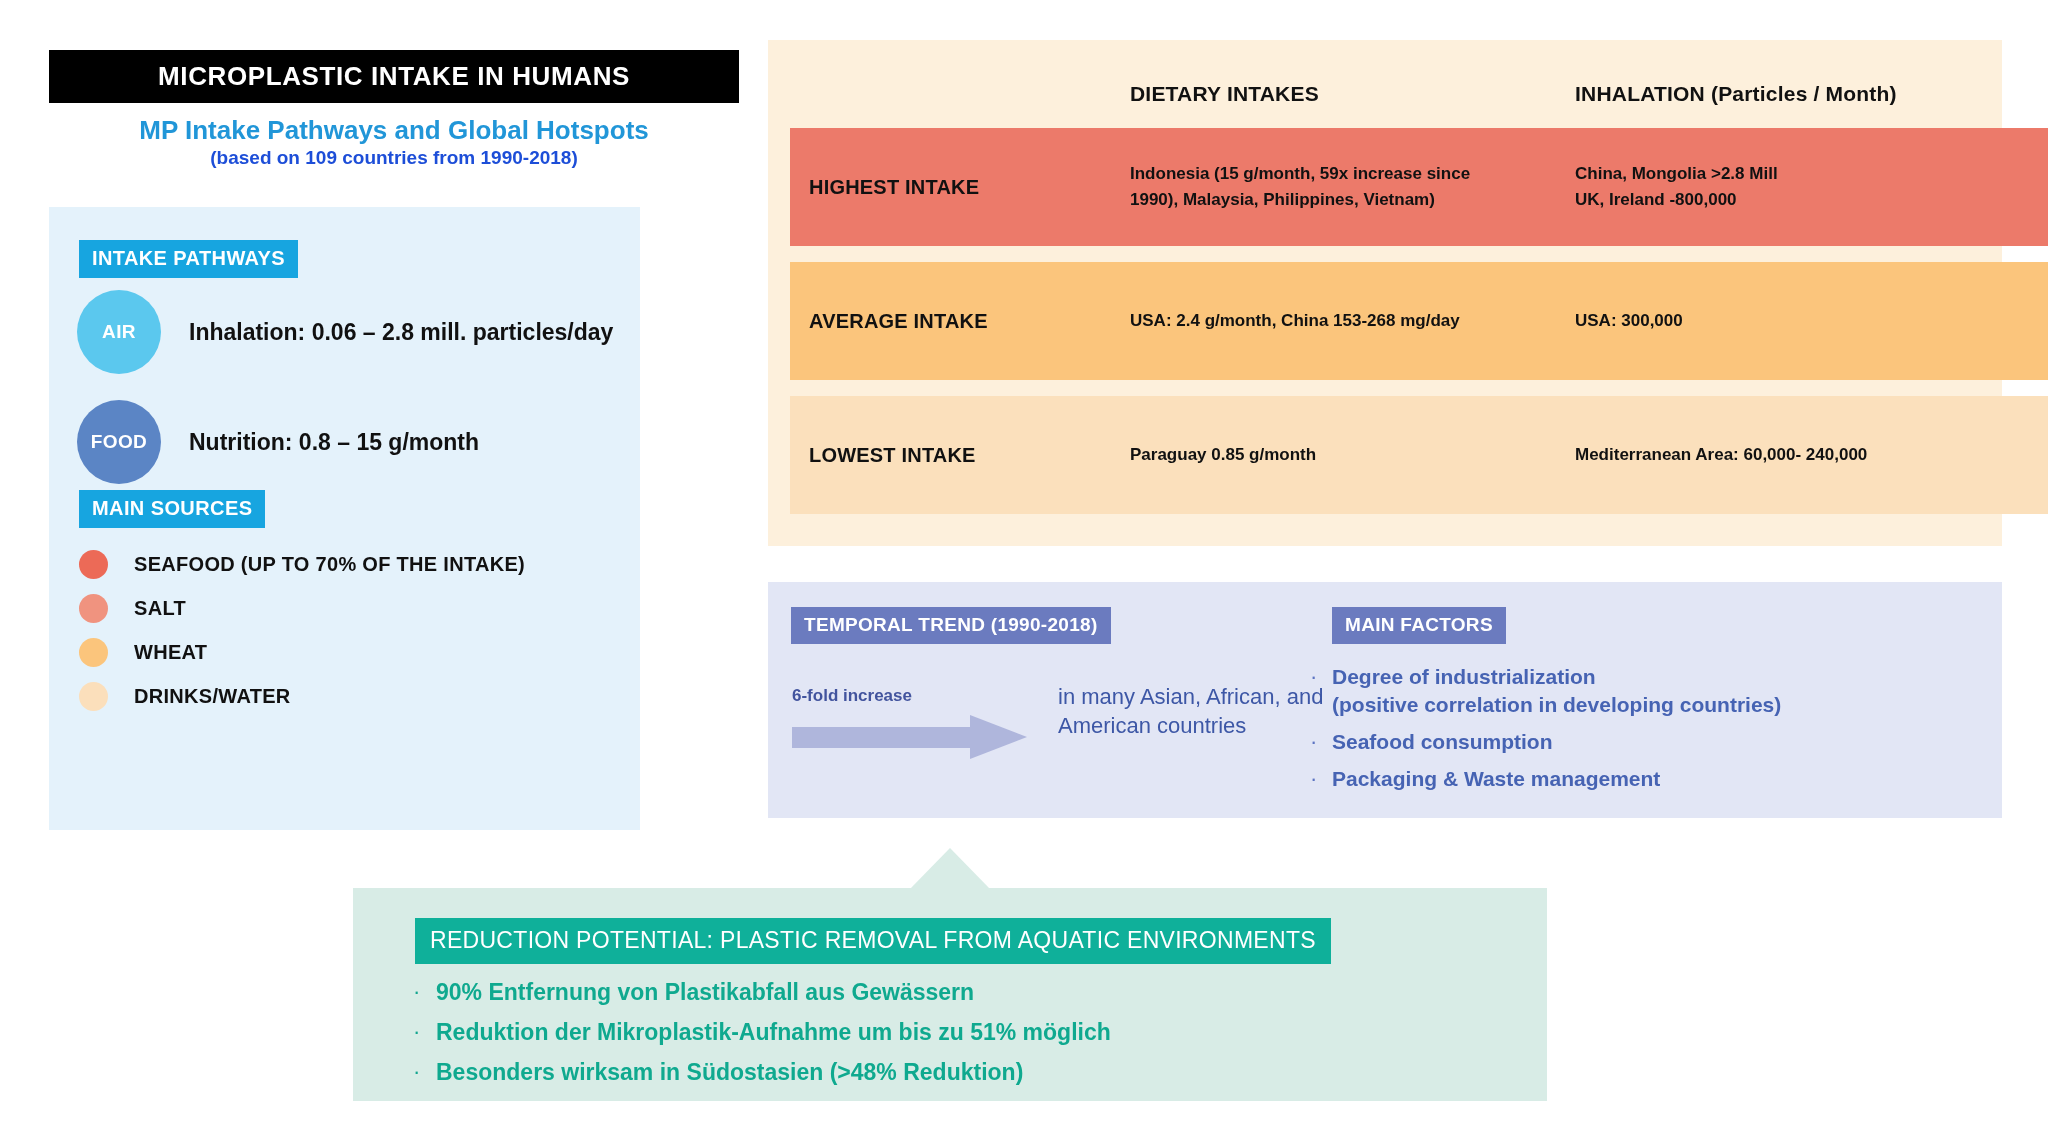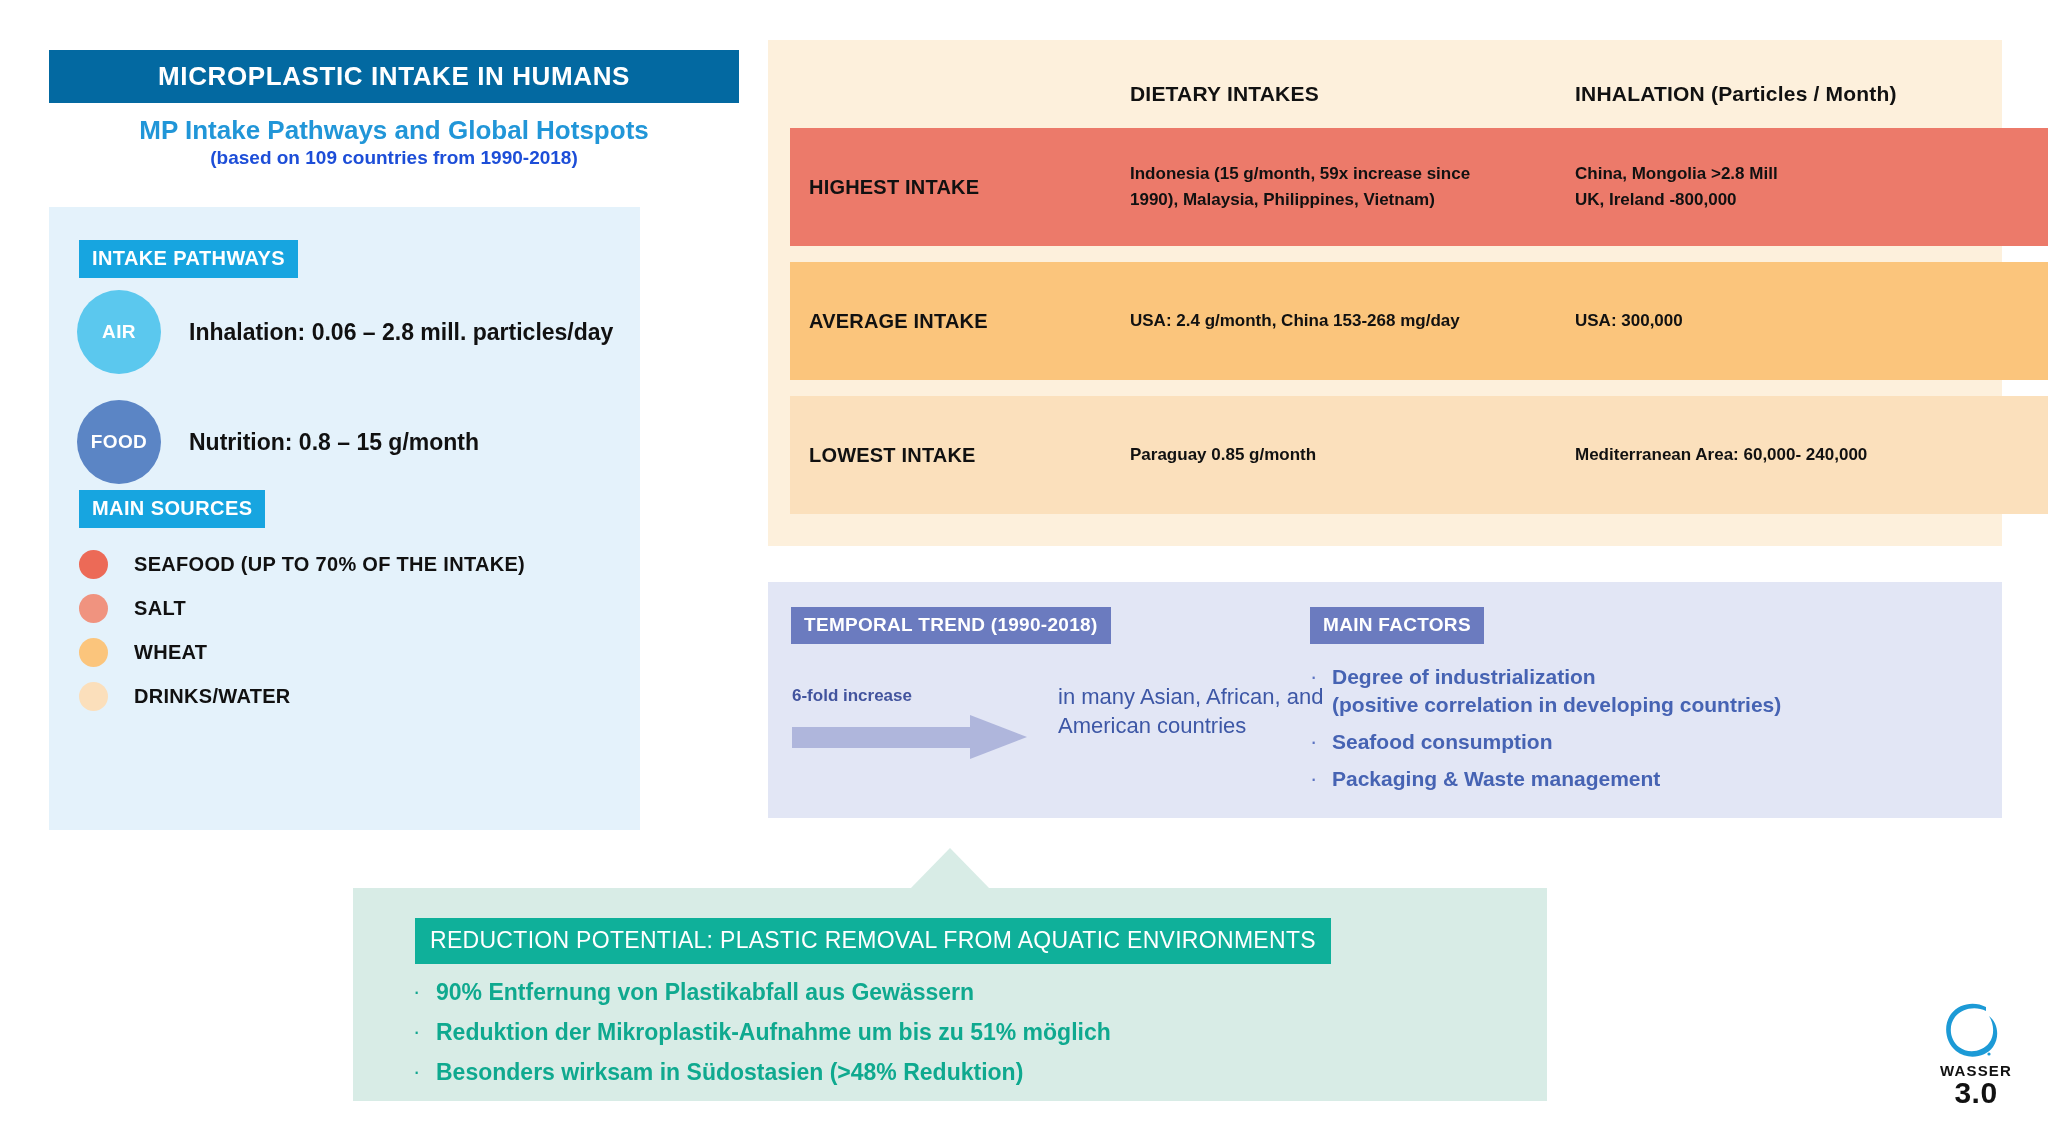--- a/index.html
+++ b/index.html
@@ -9,21 +9,21 @@
     font-family: "Liberation Sans", sans-serif;
     overflow: hidden;
   }
   #root { position: relative; width: 2048px; height: 1140px; }
 
   
   #left-panel { position: absolute; left: 49px; top: 50px; width: 690px; height: 780px; }
 
   #main-title-bar {
     position: absolute; left: 0; top: 0; width: 690px; height: 53px;
-    background: #0369a1; display: flex; align-items: center; justify-content: center;
+    background: #000000; display: flex; align-items: center; justify-content: center;
   }
   #main-title-bar .t {
     color: #ffffff; font-size: 26px; font-weight: bold; letter-spacing: .6px;
   }
   #subtitle-wrap { position: absolute; left: 0; top: 66px; width: 690px; text-align: center; }
   #subtitle-wrap .sub1 { color: #2196D8; font-size: 26px; font-weight: bold; display: block; line-height: 1.12; }
   #subtitle-wrap .sub2 { color: #1d4ed8; font-size: 19px; font-weight: bold; display: block; line-height: 1.35; }
 
   #left-body {
     position: absolute; left: 0; top: 157px; width: 591px; height: 623px;
@@ -86,21 +86,21 @@
   
   #trend-panel {
     position: absolute; left: 768px; top: 582px; width: 1234px; height: 236px;
     background: #E2E6F5;
   }
   .purple-tag {
     position: absolute; display: inline-block; background: #6B7BBF; color: #ffffff;
     font-size: 19px; font-weight: bold; letter-spacing: .3px; padding: 7px 13px 8px 13px;
   }
   #temporal-tag { left: 23px; top: 25px; }
-  #factors-tag { left: 542px; top: 25px; padding-left: 13px; }
+  #factors-tag { left: 564px; top: 25px; padding-left: 13px; }
 
   #sixfold-label { position: absolute; left: 24px; top: 104px; color: #42549E; font-size: 17px; font-weight: bold; }
   #trend-arrow { position: absolute; left: 24px; top: 133px; width: 235px; height: 44px; }
   #trend-arrow .shaft { position: absolute; left: 0; top: 12px; width: 182px; height: 21px; background: #AFB6DC; }
   #trend-arrow .head {
     position: absolute; left: 178px; top: 0; width: 0; height: 0;
     border-top: 22px solid transparent; border-bottom: 22px solid transparent;
     border-left: 57px solid #AFB6DC;
   }
   #trend-statement {
@@ -270,23 +270,14 @@
         <span class="green-bullet">·</span>
         <span class="green-text">Reduktion der Mikroplastik-Aufnahme um bis zu 51% möglich</span>
       </div>
       <div class="green-item">
         <span class="green-bullet">·</span>
         <span class="green-text">Besonders wirksam in Südostasien (&gt;48% Reduktion)</span>
       </div>
     </div>
   </div>
 
-  <div id="logo">
-    <svg id="logo-ring" viewBox="0 0 62 62">
-      <path d="M44 7 C33 1 17 3 9 14 C1 25 3 42 14 51 C25 60 43 58 51 47 C58 37 56 23 47 16
-               C52 24 53 35 47 43 C40 52 26 54 17 47 C8 40 6 26 13 17 C20 8 34 6 44 11 Z" fill="#1C9AD6"></path>
-      <circle cx="47" cy="54" r="1.6" fill="#1C9AD6"></circle>
-    </svg>
-    <div id="logo-wasser">WASSER</div>
-    <div id="logo-30">3.0</div>
-  </div>
 
 </div>
 
 </body></html>

